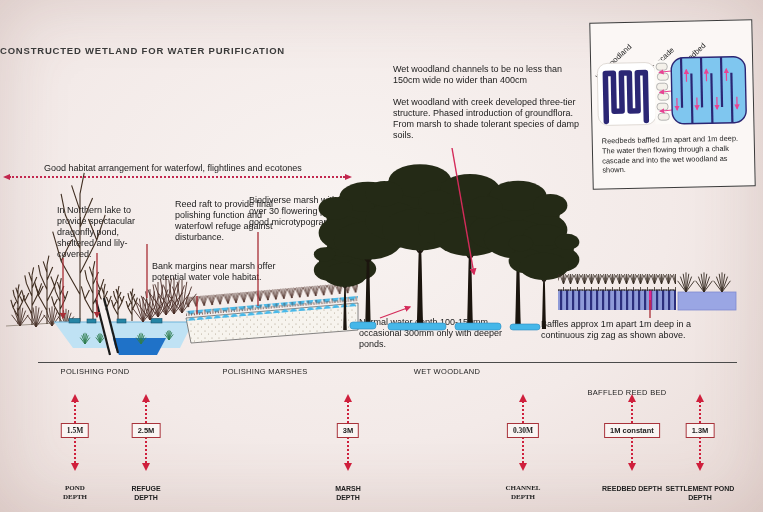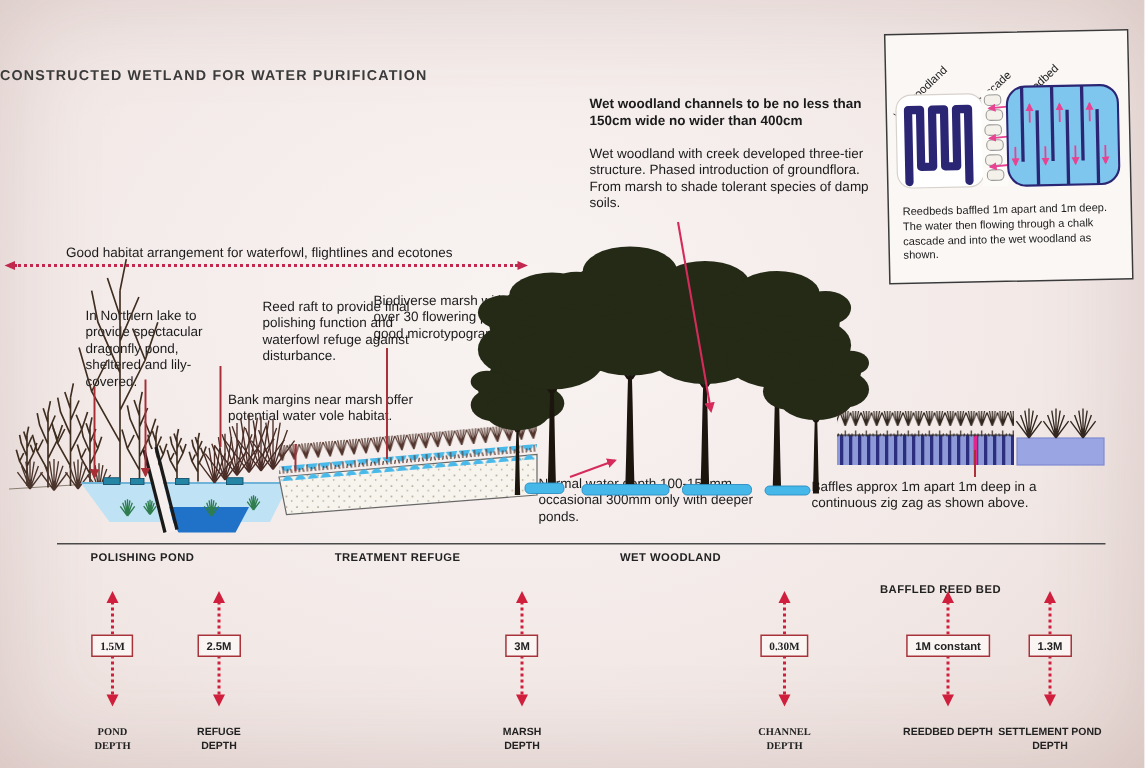--- a/index.html
+++ b/index.html
@@ -22,21 +22,21 @@
   .tri-right{border-top:3.5px solid transparent;border-bottom:3.5px solid transparent;border-left:7px solid #c2274e;left:345px;top:173.5px;}
   
   .inset{
     position:absolute;left:591px;top:21px;width:161px;height:165px;
     border:1.6px solid #3a3a3a;background:#fbf7f5;transform:rotate(-1.2deg);
   }
   .inset-rot{position:absolute;font-size:7.6px;color:#222;transform-origin:0 100%;white-space:nowrap;}
   .inset-caption{position:absolute;left:9px;top:113px;width:143px;font-size:7.4px;line-height:1.32;color:#1b1b1b;}
   
   .sep-line{position:absolute;left:38px;top:362px;width:699px;border-top:1.2px solid #4a4a4a;}
-  .sec-label{position:absolute;top:367px;transform:translateX(-50%);font-size:7.5px;font-weight:bold;color:#222;letter-spacing:.3px;white-space:nowrap;}
+  .sec-label{position:absolute;top:367px;transform:translateX(-50%);font-size:7.5px;font-weight:normal;color:#222;letter-spacing:.3px;white-space:nowrap;}
   
   .indicator{position:absolute;top:394px;width:100px;height:118px;}
   .ind-line{position:absolute;left:50%;margin-left:-1px;top:7px;height:62px;border-left:2px dotted #cf1f3c;}
   .ind-tri-up{position:absolute;left:50%;margin-left:-4px;top:0;width:0;height:0;border-left:4px solid transparent;border-right:4px solid transparent;border-bottom:8px solid #cf1f3c;}
   .ind-tri-down{position:absolute;left:50%;margin-left:-4px;top:69px;width:0;height:0;border-left:4px solid transparent;border-right:4px solid transparent;border-top:8px solid #cf1f3c;}
   .value-box{
     position:absolute;top:29px;left:50%;transform:translateX(-50%);
     background:#faf5f3;border:1.2px solid #a8323a;padding:2px 5px;
     font-size:7.5px;font-weight:bold;color:#222;white-space:nowrap;
   }
@@ -92,21 +92,21 @@
         <line x1="103" y1="50" x2="103" y2="62" stroke="#e84393" stroke-width="1.2" marker-end="url(#pinkA)"></line>
         <line x1="113" y1="34" x2="113" y2="22" stroke="#e84393" stroke-width="1.2" marker-end="url(#pinkA)"></line>
         <line x1="123" y1="50" x2="123" y2="62" stroke="#e84393" stroke-width="1.2" marker-end="url(#pinkA)"></line>
         <line x1="133" y1="34" x2="133" y2="22" stroke="#e84393" stroke-width="1.2" marker-end="url(#pinkA)"></line>
         <line x1="143" y1="50" x2="143" y2="62" stroke="#e84393" stroke-width="1.2" marker-end="url(#pinkA)"></line>
       </g>
     </svg>
     <div class="inset-caption">Reedbeds baffled 1m apart and 1m deep. The water then flowing through a chalk cascade and into the wet woodland as shown.</div>
   </div>
 
-  <div class="ann" style="left:393px;top:64px;width:196px;font-weight:bold;">Wet woodland channels to be no less than 150cm  wide no wider than 400cm</div>
+  <div class="ann" style="left:393px;top:64px;width:196px;">Wet woodland channels to be no less than 150cm  wide no wider than 400cm</div>
   <div class="ann" style="left:393px;top:97px;width:194px;">Wet woodland with creek developed three-tier structure. Phased introduction of groundflora. From marsh to shade tolerant species of damp soils.</div>
   <div class="ann nowrap" style="left:44px;top:163px;">Good habitat arrangement for waterfowl, flightlines and ecotones</div>
   <div class="dotline"></div>
   <div class="tri tri-left"></div>
   <div class="tri tri-right"></div>
   <div class="ann" style="left:57px;top:205px;width:86px;">In Northern lake to provide spectacular dragonfly pond, sheltered and lily-covered.</div>
   <div class="ann" style="left:131px;top:199px;width:116px;padding-left:44px;">Reed raft to provide final polishing function and waterfowl refuge against disturbance.</div>
   <div class="ann" style="left:249px;top:195px;width:102px;">Biodiverse marsh with over 30 flowering plants, good microtypography.</div>
   <div class="ann" style="left:152px;top:261px;width:128px;">Bank margins near marsh offer potential water vole habitat.</div>
   <div class="ann" style="left:359px;top:317px;width:172px;">Normal water depth 100-150mm, occasional 300mm only with deeper ponds.</div>
@@ -253,21 +253,21 @@
       <line x1="197" y1="156" x2="197" y2="174"></line>
       <line x1="258" y1="92" x2="258" y2="166"></line>
       <line x1="650" y1="160" x2="650" y2="178"></line>
       <line x1="452" y1="8" x2="474" y2="134" stroke="#d42b5a" stroke-width="1.4" marker-end="url(#mArrowB)"></line>
       <line x1="380" y1="178" x2="410" y2="167" stroke="#d42b5a" stroke-width="1.3" marker-end="url(#mArrowB)"></line>
     </g>
   </svg>
 
   <div class="sep-line"></div>
   <div class="sec-label" style="left:95px;">POLISHING POND</div>
-  <div class="sec-label" style="left:265px;">TREATMENT REFUGE</div>
+  <div class="sec-label" style="left:265px;">POLISHING MARSHES</div>
   <div class="sec-label" style="left:447px;">WET WOODLAND</div>
   <div class="sec-label" style="left:627px;margin-top:21px;">BAFFLED REED BED</div>
 
   <div class="indicator" style="left:25px;font-family:Liberation Serif, serif;">
     <div class="ind-tri-up"></div>
     <div class="ind-line"></div>
     <div class="ind-tri-down"></div>
     <div class="value-box">1.5M</div>
     <div class="ind-label">POND
 DEPTH</div>

